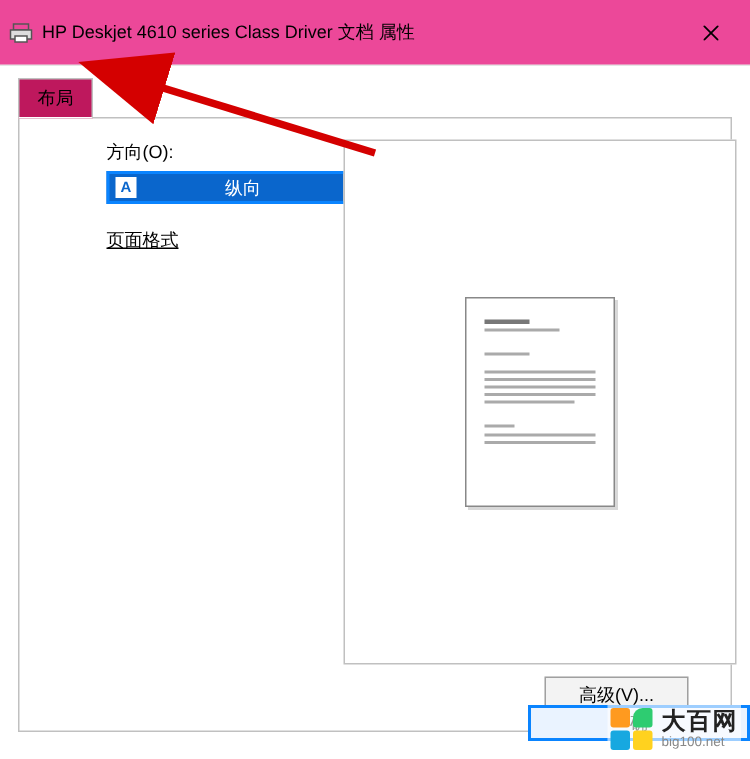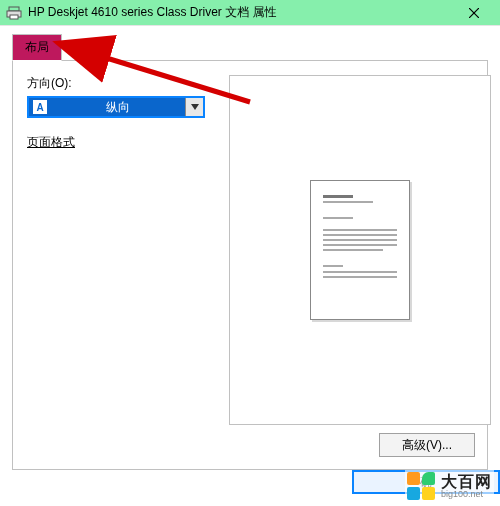--- a/index.html
+++ b/index.html
@@ -8,24 +8,24 @@
       font-size: 12px;
       background: #fff;
       width: 500px;
       height: 506px;
       position: relative;
       overflow: hidden;
     }
     .titlebar {
       display: flex;
       align-items: center;
-      height: 26px;
+      height: 44px;
       padding: 0 6px;
       border-bottom: 1px solid #e5e5e5;
-      background: #86efac;
+      background: #ec4899;
     }
     .titlebar .printer-icon {
       width: 16px; height: 16px;
       margin-right: 6px;
       display: inline-flex;
       align-items: center;
       justify-content: center;
     }
     .titlebar .title { flex: 1; font-size: 12px; color: #000; }
     .titlebar .close {
@@ -122,20 +122,21 @@
       position: relative;
     }
     .pages-select .chev2 {
       position: absolute; right: 4px; top: 50%; transform: translateY(-50%);
       font-size: 10px; color: #555;
     }
 
     .left-col {
       width: 190px;
       float: left;
+      margin-left: 44px;
     }
     .preview-box {
       position: absolute;
       left: 216px;
       top: 14px;
       width: 262px;
       height: 350px;
       border: 1px solid #c0c0c0;
       background: #fff;
       display: flex;
@@ -166,21 +167,21 @@
     .pl5 { top: 53px; height: 2px; width: 74px; background: #aaa; }
     .pl6 { top: 58px; height: 2px; width: 74px; background: #aaa; }
     .pl7 { top: 63px; height: 2px; width: 74px; background: #aaa; }
     .pl8 { top: 68px; height: 2px; width: 60px; background: #aaa; }
     .pl9 { top: 84px; height: 2px; width: 20px; background: #aaa; }
     .pl10 { top: 90px; height: 2px; width: 74px; background: #aaa; }
     .pl11 { top: 95px; height: 2px; width: 74px; background: #aaa; }
 
     .adv-btn {
       position: absolute;
-      right: 12px;
+      right: 28px;
       bottom: 12px;
       width: 96px; height: 24px;
       border: 1px solid #a0a0a0;
       background: #f3f3f3;
       cursor: pointer;
       font-size: 12px;
       display: flex; align-items: center; justify-content: center;
     }
 
     

